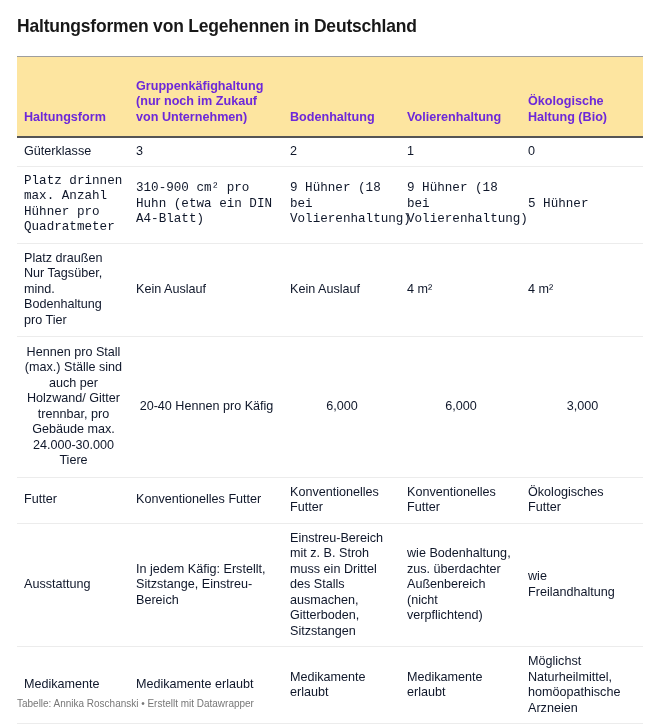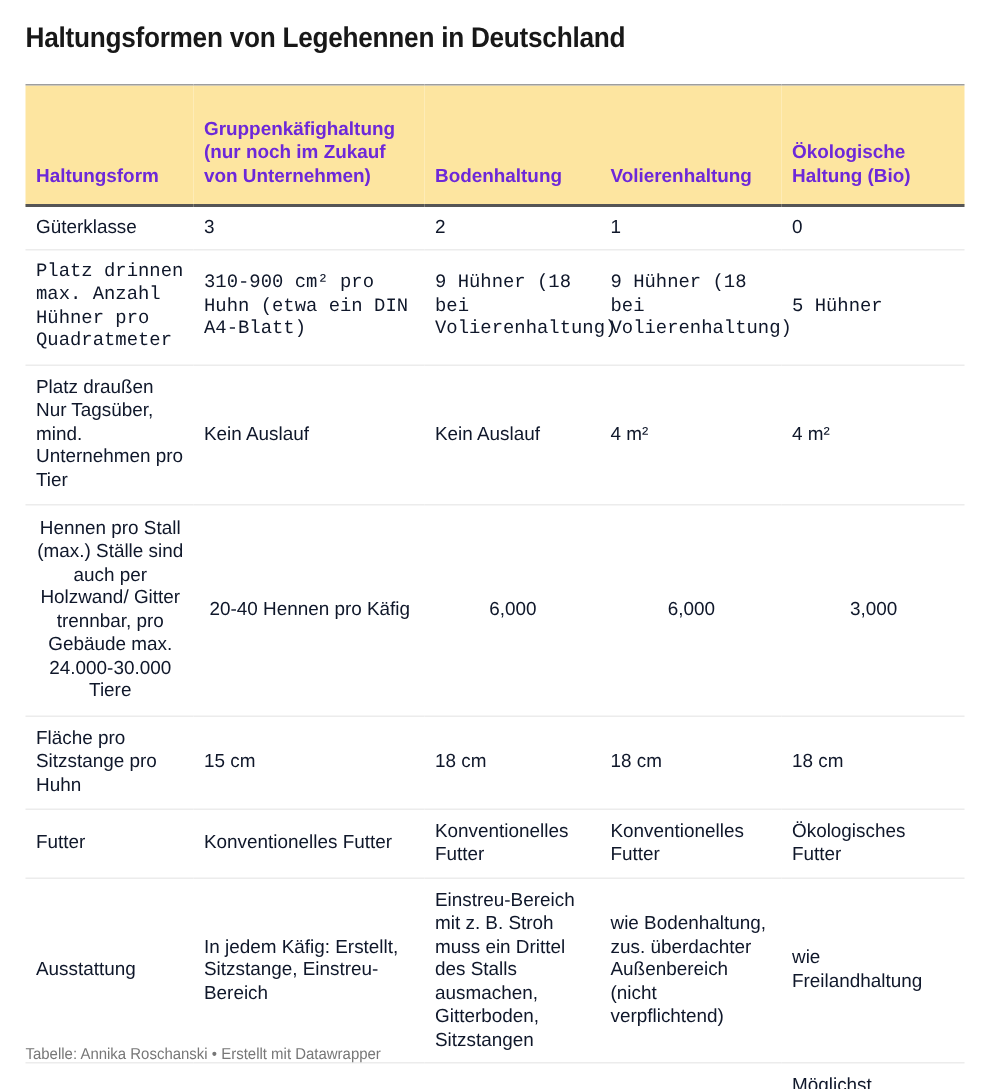--- a/index.html
+++ b/index.html
@@ -116,39 +116,32 @@
       <td>0</td>
     </tr>
     <tr class="r-drinnen">
       <td>Platz drinnen max. Anzahl Hühner pro Quadratmeter</td>
       <td>310-900 cm² pro Huhn (etwa ein DIN A4-Blatt)</td>
       <td>9 Hühner (18 bei Volierenhaltung)</td>
       <td>9 Hühner (18 bei Volierenhaltung)</td>
       <td>5 Hühner</td>
     </tr>
     <tr class="r-draussen">
-      <td>Platz draußen Nur Tagsüber, mind. Unternehmen pro Tier</td>
+      <td>Platz draußen Nur Tagsüber, mind. Bodenhaltung pro Tier</td>
       <td>Kein Auslauf</td>
       <td>Kein Auslauf</td>
       <td>4 m²</td>
       <td>4 m²</td>
     </tr>
     <tr class="r-stall">
       <td>Hennen pro Stall (max.) Ställe sind auch per Holzwand/ Gitter trennbar, pro Gebäude max. 24.000-30.000 Tiere</td>
       <td>20-40 Hennen pro Käfig</td>
       <td>6,000</td>
       <td>6,000</td>
       <td>3,000</td>
-    </tr>
-    <tr class="r-flaeche">
-      <td>Fläche pro Sitzstange pro Huhn</td>
-      <td>15 cm</td>
-      <td>18 cm</td>
-      <td>18 cm</td>
-      <td>18 cm</td>
     </tr>
     <tr class="r-futter">
       <td>Futter</td>
       <td>Konventionelles Futter</td>
       <td>Konventionelles Futter</td>
       <td>Konventionelles Futter</td>
       <td>Ökologisches Futter</td>
     </tr>
     <tr class="r-ausstattung">
       <td>Ausstattung</td>

